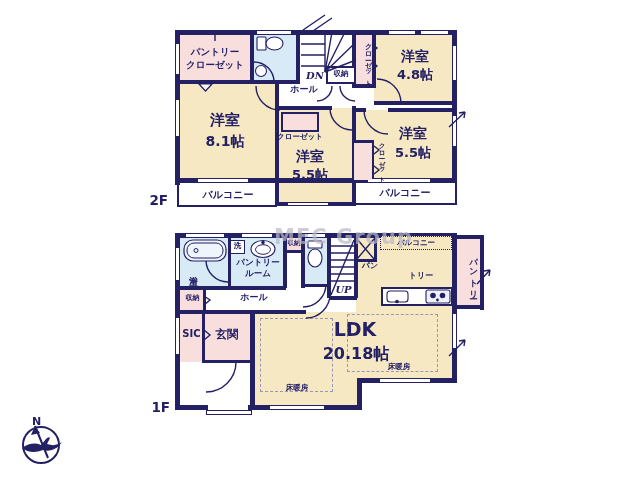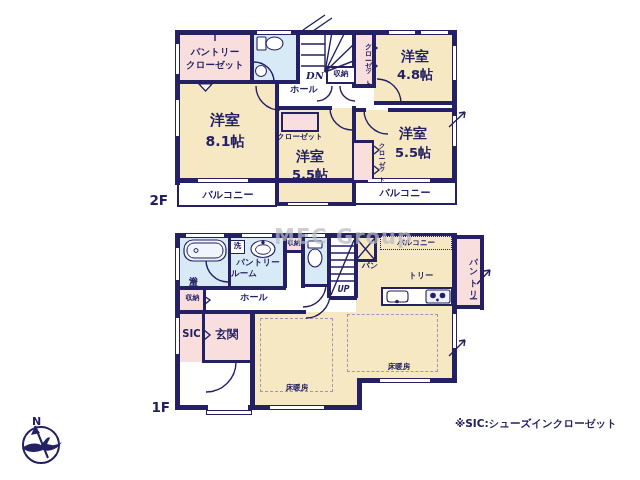--- a/index.html
+++ b/index.html
@@ -231,31 +231,32 @@
   <div class="txt" style="left:283px;top:85px;width:42px;font-size:9px;">ホール</div>
   <div class="txt stairsfont" style="left:302px;top:71px;width:26px;font-size:10px;">DN</div>
   <div class="txt" style="left:326px;top:70px;width:30px;font-size:7.5px;">収納</div>
   <div class="txt" style="left:195px;top:190px;width:66px;font-size:10px;">バルコニー</div>
   <div class="txt" style="left:372px;top:188px;width:66px;font-size:10px;">バルコニー</div>
   <div class="txt" style="left:138px;top:193px;width:30px;font-size:13.5px;text-align:right;">2F</div>
 
   <div class="txt vert" style="left:185px;top:254px;width:13px;height:32px;font-size:8.5px;">浴室</div>
   <div class="txt" style="left:230px;top:242px;width:15px;font-size:7.5px;">洗</div>
   <div class="txt" style="left:234px;top:258px;width:48px;font-size:8.5px;">パントリー</div>
-  <div class="txt" style="left:220px;top:269px;width:48px;font-size:8.5px;">ルーム</div>
+  <div class="txt" style="left:234px;top:269px;width:48px;font-size:8.5px;">ルーム</div>
   <div class="txt" style="left:285px;top:240px;width:18px;font-size:6.5px;">収納</div>
   <div class="txt" style="left:181px;top:295px;width:23px;font-size:7px;">収納</div>
   <div class="txt" style="left:233px;top:293px;width:42px;font-size:9px;">ホール</div>
-  <div class="txt stairsfont" style="left:331px;top:285px;width:25px;font-size:10px;font-family:Liberation Mono, monospace;">UP</div>
+  <div class="txt stairsfont" style="left:331px;top:285px;width:25px;font-size:10px;">UP</div>
   <div class="txt" style="left:180px;top:329px;width:23px;font-size:10px;">SIC</div>
   <div class="txt" style="left:204px;top:328px;width:46px;font-size:11.5px;">玄関</div>
   <div class="txt" style="left:352px;top:262px;width:36px;font-size:8px;">パン</div>
   <div class="txt" style="left:354px;top:272px;width:38px;font-size:8px;margin-left:48px;">トリー</div>
   <div class="txt" style="left:382px;top:239px;width:68px;font-size:7.5px;">バルコニー</div>
   <div class="txt vert" style="left:461px;top:243px;width:17px;height:62px;font-size:8.5px;">パントリー</div>
+  <div class="txt" style="left:315px;top:320px;width:80px;font-size:19px;">LDK</div>
+  <div class="txt" style="left:310px;top:346px;width:92px;font-size:16px;">20.18帖</div>
   <div class="txt" style="left:272px;top:384px;width:50px;font-size:7.5px;">床暖房</div>
   <div class="txt" style="left:374px;top:363px;width:50px;font-size:7.5px;">床暖房</div>
   <div class="txt" style="left:140px;top:400px;width:30px;font-size:13.5px;text-align:right;">1F</div>
 
   <div id="watermark" style="left:274px;top:225px;">MEC Group</div>
-  <div class="txt" style="left:455px;top:418px;width:180px;font-size:10.5px;text-align:left;">※SIC:シューズインクローゼット</div>
 
 </div>
 
 </body></html>

